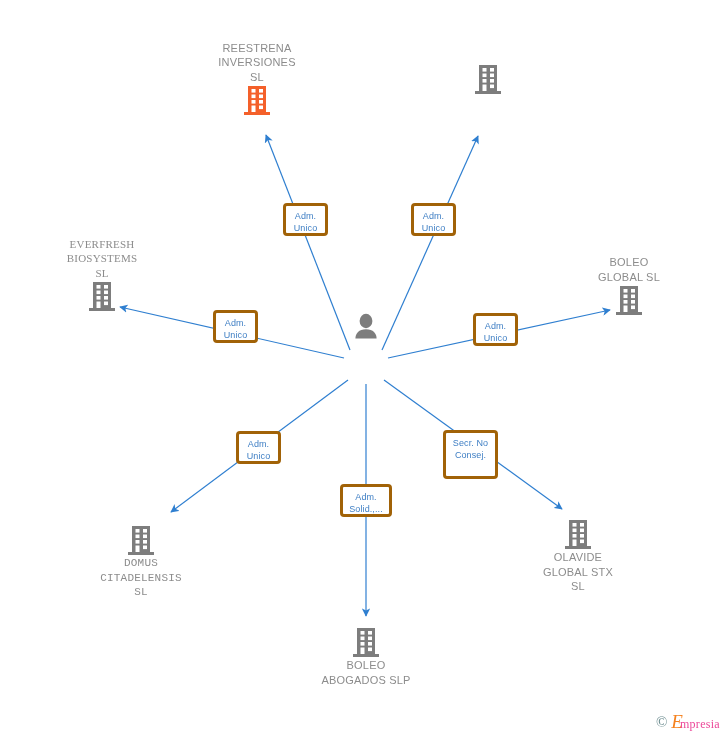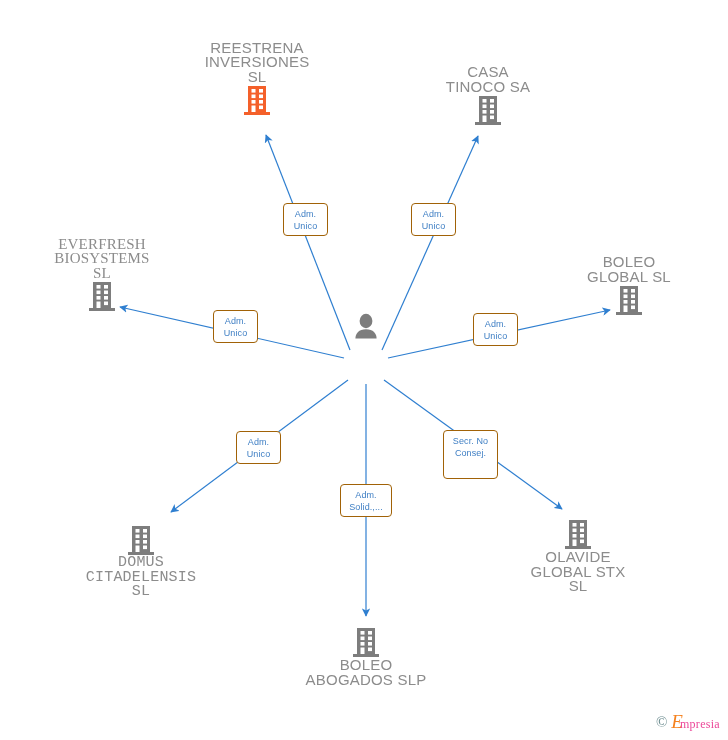--- a/index.html
+++ b/index.html
@@ -25,36 +25,36 @@
     height: 740px;
   }
   .node {
     position: absolute;
     text-align: center;
     width: 150px;
     margin-left: -75px;
   }
   .node-label {
     color: #8c8c8c;
-    font-size: 15px;
+    font-size: 11px;
     line-height: 14.5px;
     letter-spacing: 0.2px;
     white-space: pre-line;
   }
   .node-icon {
     display: block;
     margin: 0 auto;
   }
   .node.below .node-icon { margin-top: 2px; }
   .node.above .node-label { margin-top: 2px; }
 
   .edge-label {
     position: absolute;
     box-sizing: border-box;
-    border: 1px solid #a16207;
+    border: 3px solid #a16207;
     border-radius: 4px;
     background: #ffffff;
     color: #3f7fc4;
     font-size: 9px;
     line-height: 12px;
     text-align: center;
     padding: 4px 5px 3px 5px;
     white-space: pre-line;
     letter-spacing: 0.1px;
   }
@@ -137,22 +137,20 @@
             <rect x="9.5" y="10.5" width="4" height="3.6" fill="#ffffff"></rect>
             <rect x="17" y="10.5" width="4" height="3.6" fill="#ffffff"></rect>
             <rect x="9.5" y="16" width="4" height="3.6" fill="#ffffff"></rect>
             <rect x="17" y="16" width="4" height="3.6" fill="#ffffff"></rect>
             <rect x="17" y="21.5" width="4" height="3.6" fill="#ffffff"></rect>
             <rect x="9.5" y="21.5" width="4" height="6.5" fill="#ffffff"></rect>
           </g>
         </svg>
       </div>
       <div class="node above" style="left: 488px; top: 63px;">
-        <div class="node-label">CASA
-TINOCO SA</div>
         <svg width="30" height="32" viewBox="0 0 30 32" class="node-icon">
           <g fill="#7d7d7d">
             <path d="M6 2 h18 v26 h-18 z"></path>
             <rect x="2" y="28" width="26" height="3"></rect>
             <rect x="9.5" y="5" width="4" height="3.6" fill="#ffffff"></rect>
             <rect x="17" y="5" width="4" height="3.6" fill="#ffffff"></rect>
             <rect x="9.5" y="10.5" width="4" height="3.6" fill="#ffffff"></rect>
             <rect x="17" y="10.5" width="4" height="3.6" fill="#ffffff"></rect>
             <rect x="9.5" y="16" width="4" height="3.6" fill="#ffffff"></rect>
             <rect x="17" y="16" width="4" height="3.6" fill="#ffffff"></rect>

